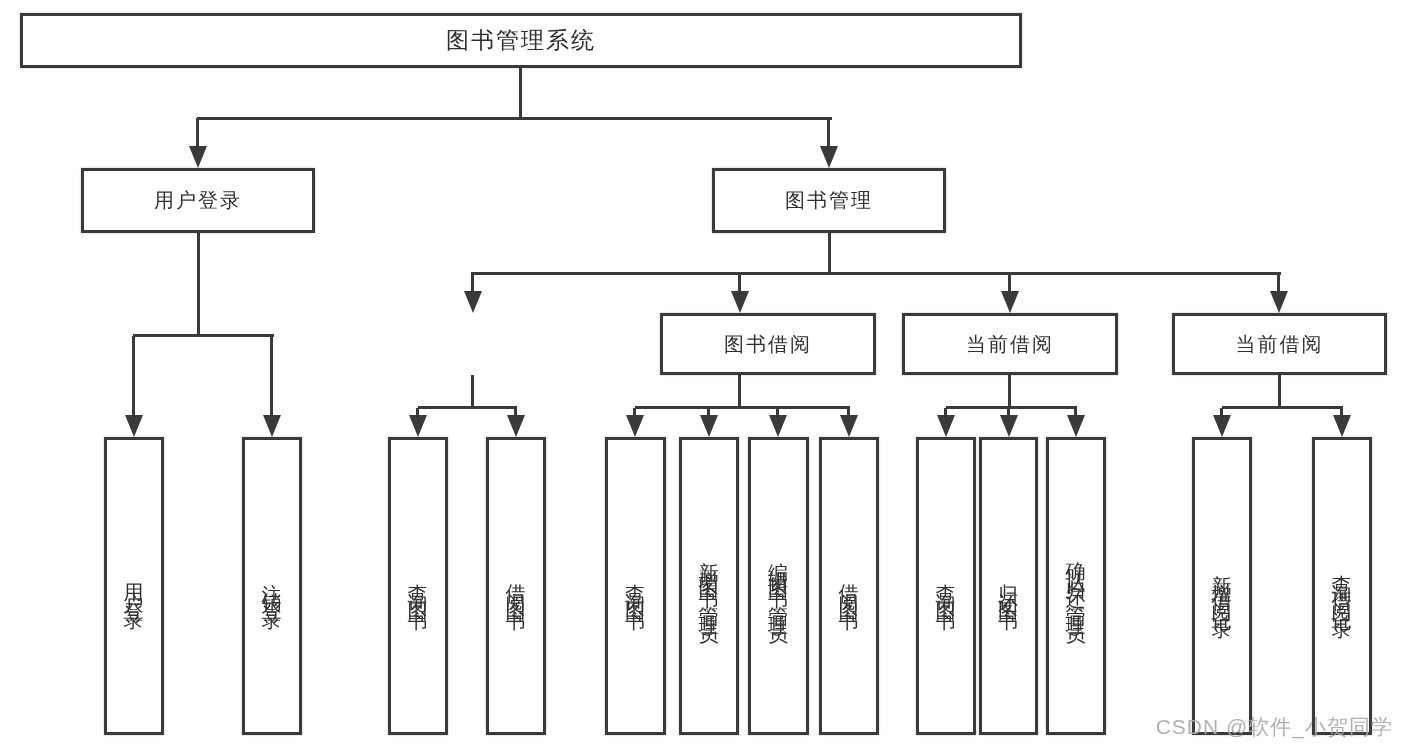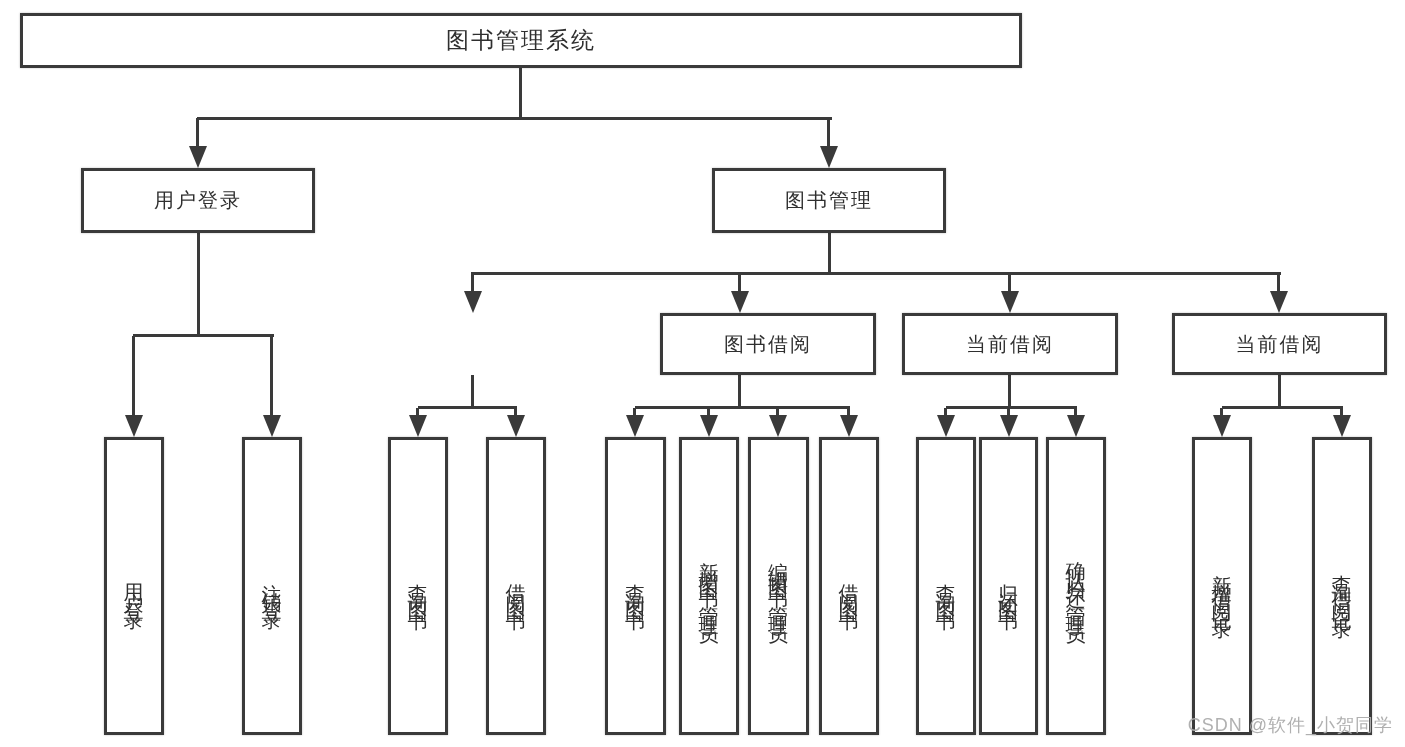--- a/index.html
+++ b/index.html
@@ -38,21 +38,21 @@
   .arrow::before{
     content:"";position:absolute;left:7px;top:0;bottom:16px;width:3px;background:var(--line);
   }
   .arrow::after{
     content:"";position:absolute;left:0;bottom:0;width:0;height:0;
     border-left:9px solid transparent;border-right:9px solid transparent;
     border-top:22px solid var(--line);
   }
   .watermark{
     position:absolute;right:12px;top:713px;z-index:5;
-    font-size:18px;letter-spacing:1px;color:rgba(172,172,172,0.95);
+    font-size:21px;letter-spacing:1px;color:rgba(172,172,172,0.95);
     white-space:nowrap;
   }
 </style>
 </head>
 <body>
 
 <div class="canvas">
 
   <div class="vline" style="left:519px;top:68px;height:52px;"></div>
   <div class="hline" style="left:197px;top:117px;width:635px;"></div>

